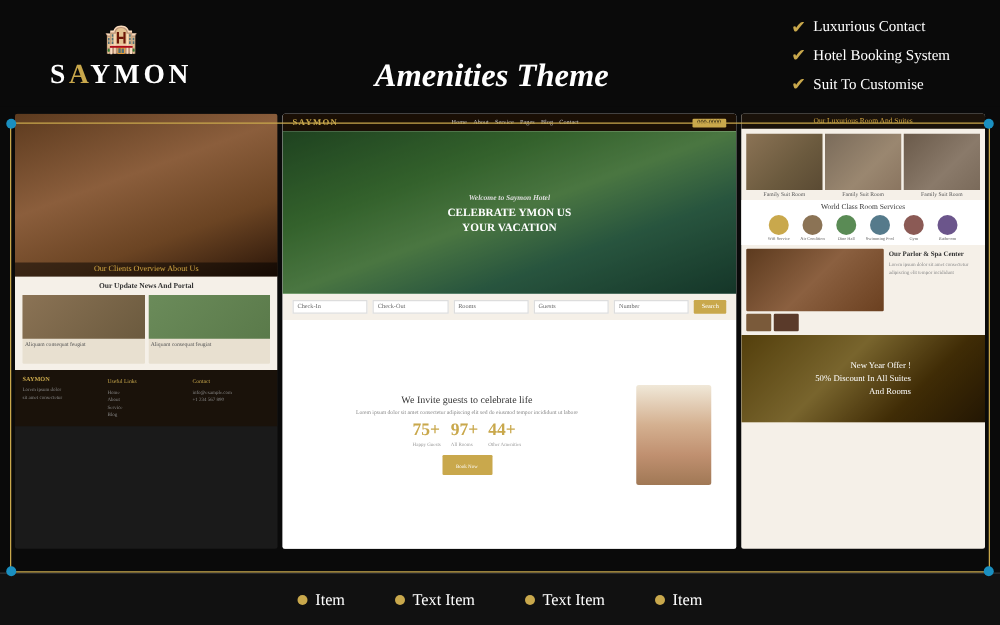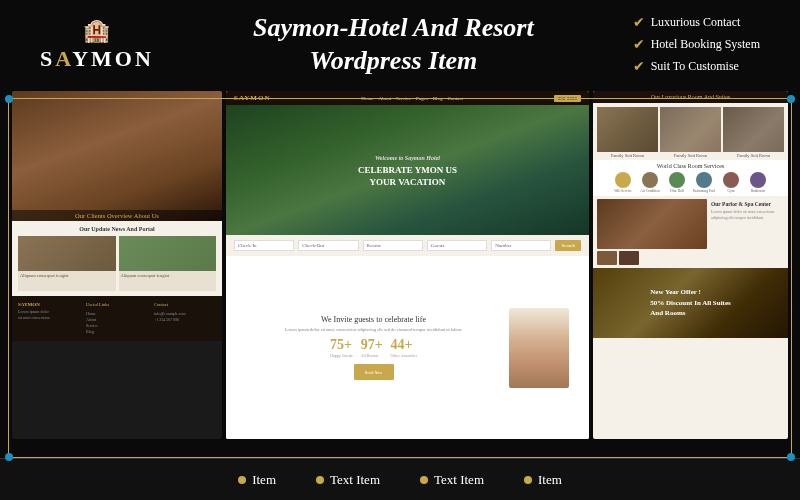--- a/index.html
+++ b/index.html
@@ -485,22 +485,22 @@
       background: rgba(0,0,0,0.4);
       display: flex;
       align-items: center;
       justify-content: center;
       flex-direction: column;
     }
 
     .ss-offer-text {
       color: #fff;
       font-size: 7px;
-      font-weight: bold;
-      text-align: left;
+      font-weight: normal;
+      text-align: right;
       line-height: 1.5;
     }
 
     
     .bottom-nav {
       position: absolute;
       bottom: 0;
       left: 0;
       right: 0;
       height: 42px;
@@ -552,22 +552,22 @@
 <div class="top-header">
   <div class="logo-area">
     <div class="logo-icon">🏨</div>
     <div class="logo-text">
       S<span>A</span>YMON
     </div>
   </div>
 
   <div class="title-area">
     <div class="main-title">
-      <span>Saymon-Hotel And Resort</span><br>
-      <span>Wordpress Item</span>
+      <br>
+      <span>Amenities Theme</span>
     </div>
   </div>
 
   <div class="features-area">
     <div class="feature-item">
       <span class="check-icon">✔</span>
       <span>Luxurious Contact</span>
     </div>
     <div class="feature-item">
       <span class="check-icon">✔</span>

